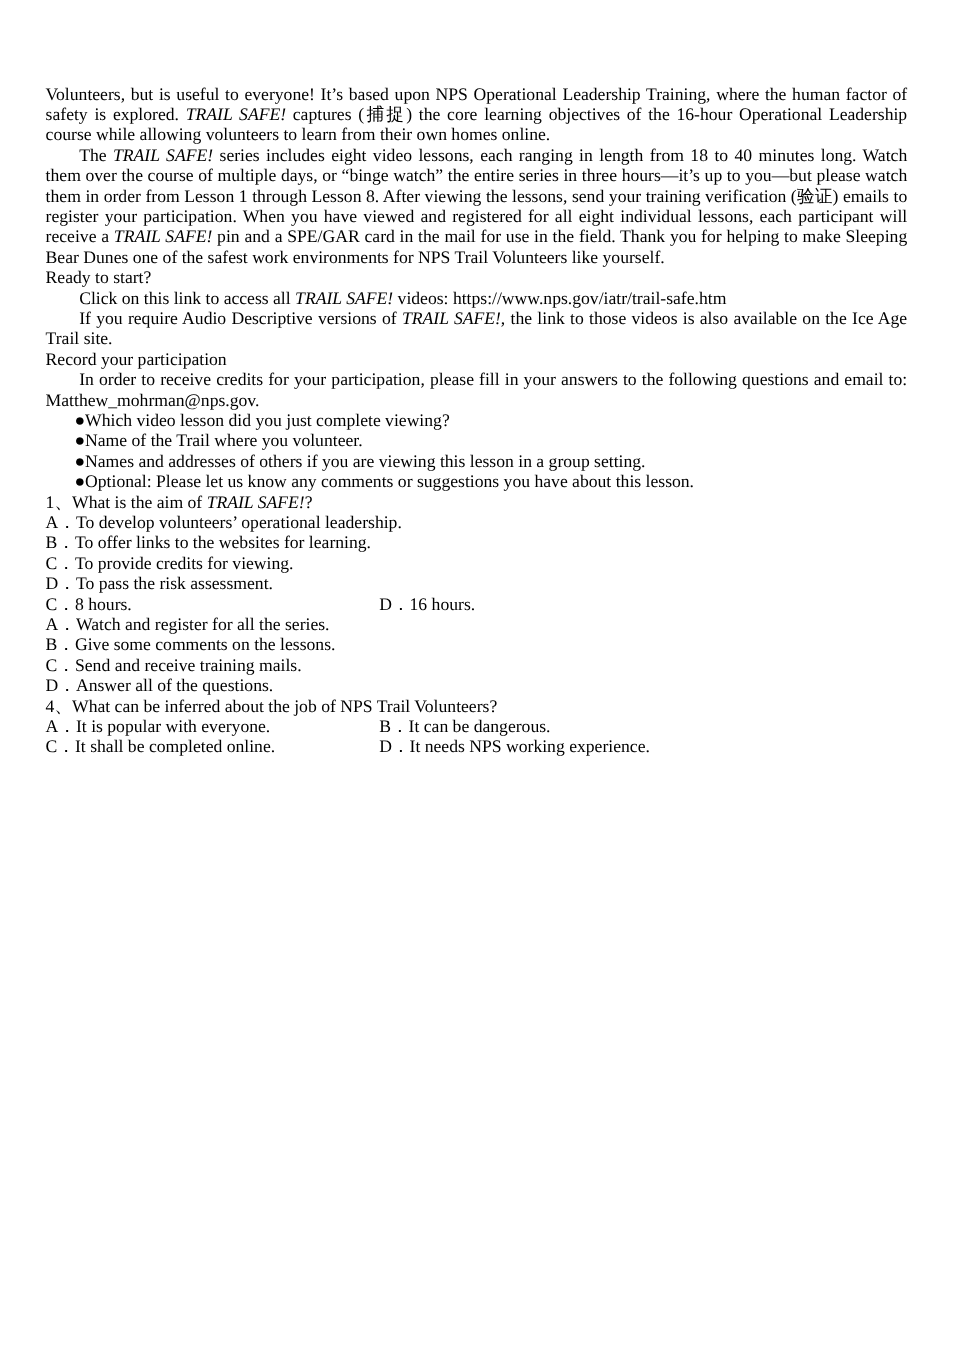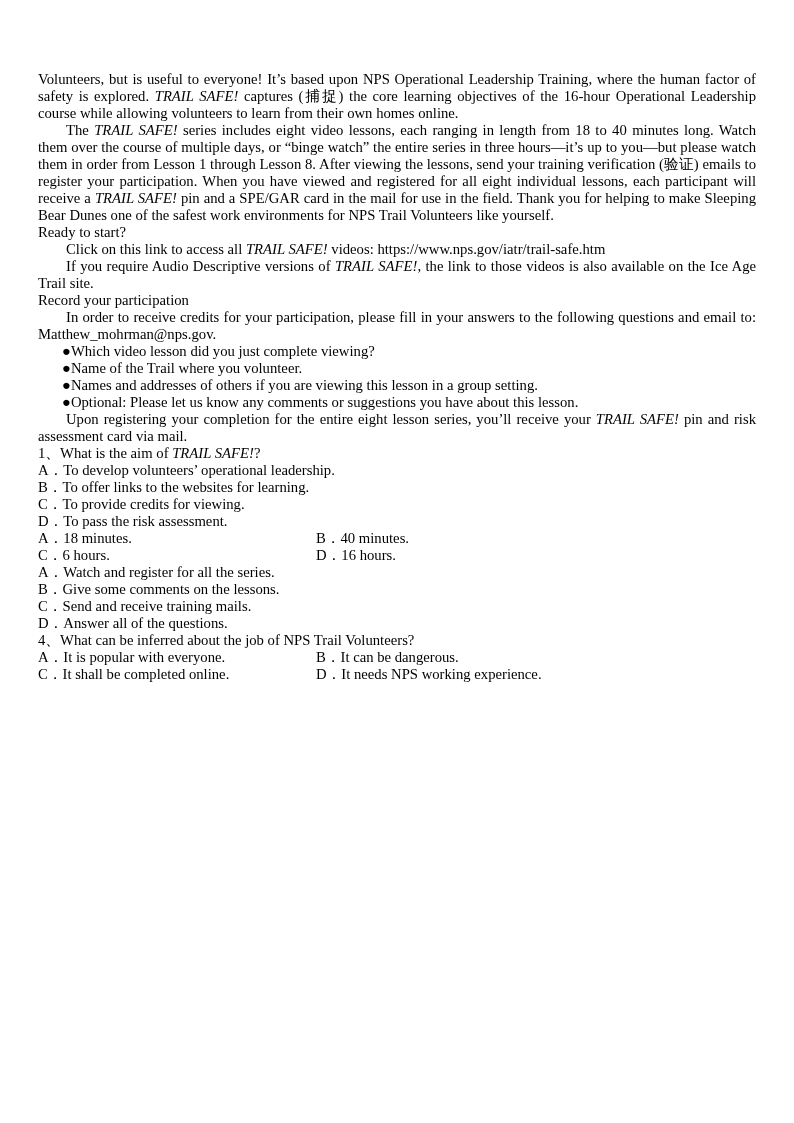--- a/index.html
+++ b/index.html
@@ -45,37 +45,32 @@
 
   <p class="justify indent"><span>In order to receive credits for your participation, please fill in your answers to the following questions and email to: </span><span>Matthew_mohrman@nps.gov.</span></p>
 
   <div>
     <p class="bullet"><span>●</span><span>Which video lesson did you just complete viewing?</span></p>
     <p class="bullet"><span>●</span><span>Name of the Trail where you volunteer.</span></p>
     <p class="bullet"><span>●</span><span>Names and addresses of others if you are viewing this lesson in a group setting.</span></p>
     <p class="bullet"><span>●</span><span>Optional: Please let us know any comments or suggestions you have about this lesson.</span></p>
   </div>
 
-  <p class="justify indent"><span>Upon registering your completion for the entire eight lesson series, you’ll receive your </span><span class="it">TRAIL SAFE!</span><span> pin and risk assessment card via mail.</span></p>
 
   <div>
     <p><span>1、</span><span>What is the aim of </span><span class="it">TRAIL SAFE!</span><span>?</span></p>
     <p><span>A．</span><span>To develop volunteers’ operational leadership.</span></p>
     <p><span>B．</span><span>To offer links to the websites for learning.</span></p>
     <p><span>C．</span><span>To provide credits for viewing.</span></p>
     <p><span>D．</span><span>To pass the risk assessment.</span></p>
   </div>
 
   <div>
     <p class="opt-row">
-        <span class="opt-cell-left"><span>A．</span><span>18 minutes.</span></span>
-        <span class="opt-cell-right"><span>B．</span><span>40 minutes.</span></span>
-      </p>
-    <p class="opt-row">
-        <span class="opt-cell-left"><span>C．</span><span>6 hours.</span></span>
+        <span class="opt-cell-left"><span>C．</span><span>8 hours.</span></span>
         <span class="opt-cell-right"><span>D．</span><span>16 hours.</span></span>
       </p>
   </div>
 
   <div>
     <p><span>A．</span><span>Watch and register for all the series.</span></p>
     <p><span>B．</span><span>Give some comments on the lessons.</span></p>
     <p><span>C．</span><span>Send and receive training mails.</span></p>
     <p><span>D．</span><span>Answer all of the questions.</span></p>
   </div>

